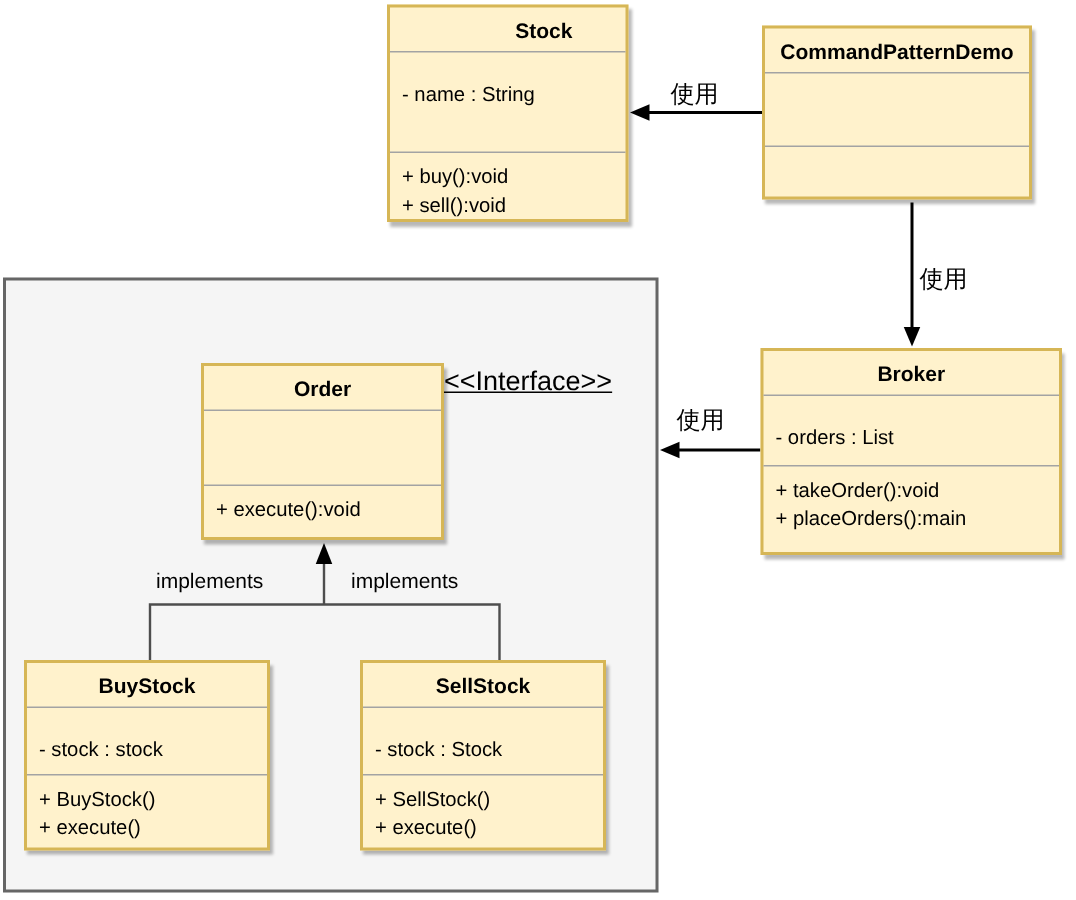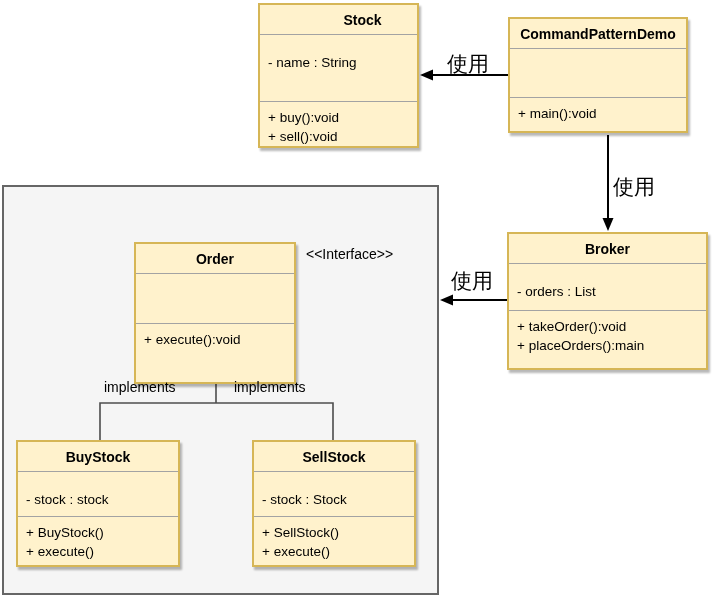--- a/index.html
+++ b/index.html
@@ -55,46 +55,46 @@
   #box-stock    .uml-fields { height:55px; }
 
   #box-cpd              { left:508px; top:17px;  width:180px; height:116px; }
   #box-cpd      .uml-title  { height:30px; }
   #box-cpd      .uml-fields { height:37px; }
 
   #box-broker           { left:507px; top:232px; width:201px; height:138px; }
   #box-broker   .uml-title  { height:30px; }
   #box-broker   .uml-fields { height:35px; }
 
-  #box-order            { left:134px; top:242px; width:162px; height:142px; }
+  #box-order            { left:134px; top:242px; width:162px; height:118px; }
   #box-order    .uml-title  { height:30px; }
   #box-order    .uml-fields { height:38px; }
 
   #box-buystock         { left:16px;  top:440px; width:164px; height:127px;justify-content:flex-end; }
   #box-buystock .uml-title  { height:30px; }
   #box-buystock .uml-fields { height:33px; }
 
-  #box-sellstock        { left:252px; top:440px; width:164px; height:127px; }
+  #box-sellstock        { left:240px; top:440px; width:164px; height:127px; }
   #box-sellstock .uml-title  { height:30px; }
   #box-sellstock .uml-fields { height:33px; }
 
   
   .edge-label {
     position:absolute;
-    font-size:21px;
+    font-size:16px;
     line-height:18px;
     z-index:3;
     white-space:nowrap;
   }
   #label-use-demo-stock  { left:447px; top:55px;  }
   #label-use-demo-broker { left:613px; top:178px; }
   #label-use-broker-order{ left:451px; top:272px; }
   #label-impl-left  { left:104px; top:378px; font-size:14px; }
   #label-impl-right { left:234px; top:378px; font-size:14px; }
-  #label-stereotype { left:306px; top:245px; font-size:14px; }
+  #label-stereotype { left:296px; top:245px; font-size:18px;text-decoration:underline; }
 
   
   svg.arrow-layer {
     position:absolute;
     left:0; top:0;
     width:717px; height:600px;
     z-index:1;
     overflow:visible;
   }
   .use-line { stroke:#000000; stroke-width:2; fill:none; }
@@ -133,21 +133,20 @@
 
 <div class="uml-box" id="box-stock">
   <div class="uml-title">Stock</div>
   <div class="uml-section uml-fields"><div>- name : String</div></div>
   <div class="uml-section uml-methods"><div>+ buy():void</div><div>+ sell():void</div></div>
 </div>
 
 <div class="uml-box" id="box-cpd">
   <div class="uml-title">CommandPatternDemo</div>
   <div class="uml-section uml-fields"></div>
-  <div class="uml-section uml-methods"><div>+ main():void</div></div>
 </div>
 
 <div class="uml-box" id="box-broker">
   <div class="uml-title">Broker</div>
   <div class="uml-section uml-fields"><div>- orders : List</div></div>
   <div class="uml-section uml-methods"><div>+ takeOrder():void</div><div>+ placeOrders():main</div></div>
 </div>
 
 <div class="uml-box" id="box-order">
   <div class="uml-title">Order</div>

